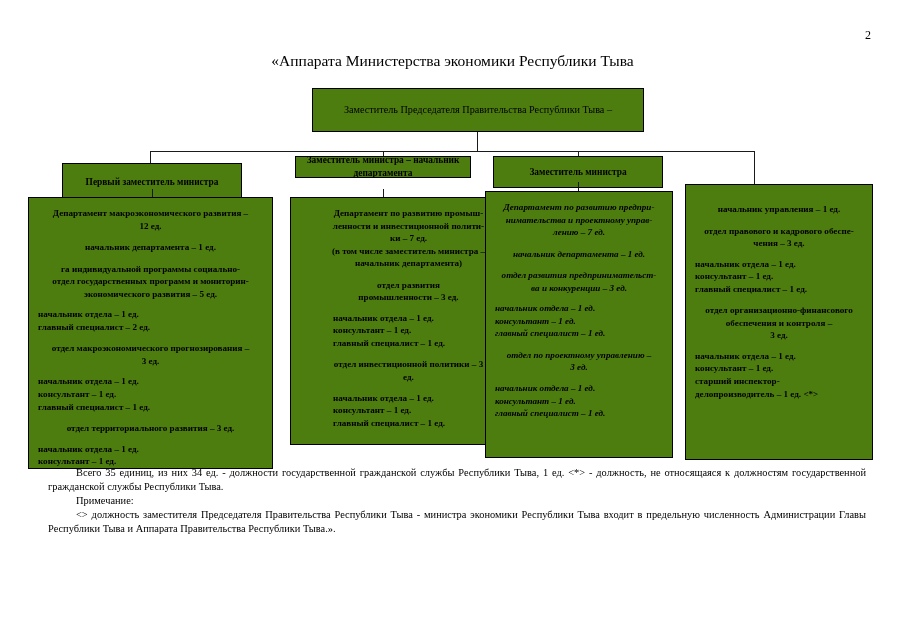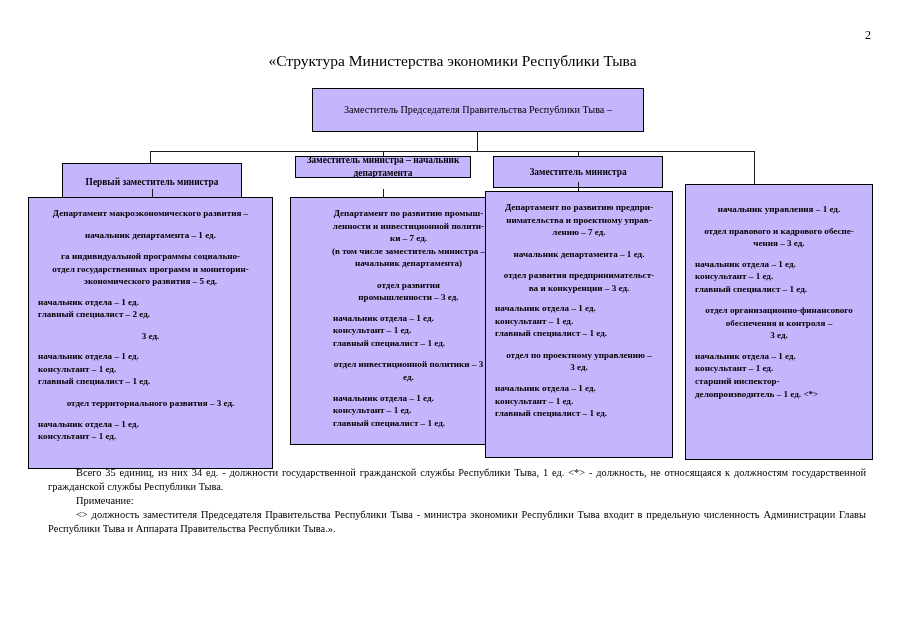--- a/index.html
+++ b/index.html
@@ -33,21 +33,21 @@
     width: 905px;
     text-align: center;
     font-size: 15.5px;
   }
 
   
   .box {
     position: absolute;
     box-sizing: border-box;
     border: 1.3px solid #000;
-    background: #c4b5fd;
+    background: #4d7c0f;
     overflow: hidden;
   }
   .box-center {
     display: flex;
     flex-direction: column;
     align-items: center;
     justify-content: center;
     text-align: center;
   }
   .box .ttl {
@@ -109,21 +109,21 @@
   .notes p { margin: 0; }
   .notes p.ind { text-indent: 28px; }
 </style>
 </head>
 <body>
 
 <div id="page">
 
   <div class="page-number">2</div>
 
-  <div class="doc-title">«Структура Министерства экономики Республики Тыва</div>
+  <div class="doc-title">«Аппарата Министерства экономики Республики Тыва</div>
 
   <div class="box box-center" style="left:312px; top:88px; width:332px; height:44px;">
     <div class="ttl-plain">Заместитель Председателя Правительства Республики Тыва –</div>
   </div>
 
   <div class="ln v" style="left:477px; top:132px; height:20px;"></div>
 
   <div class="ln h" style="left:150px; top:151px; width:604px;"></div>
 
   <div class="ln v" style="left:150px; top:151px; height:12px;"></div>
@@ -144,34 +144,36 @@
     <div class="ttl">Заместитель министра</div>
   </div>
 
   <div class="ln v" style="left:152px; top:189px; height:8px;"></div>
   <div class="ln v" style="left:383px; top:189px; height:8px;"></div>
   <div class="ln v" style="left:578px; top:182px; height:9px;"></div>
 
   <div class="box dept" style="left:28px; top:197px; width:245px; height:272px;">
       <div class="hdr">
         <div>Департамент макроэкономического развития –</div>
+        <div>12 ед.</div>
       </div>
       <div class="role">
         <div>начальник департамента – 1 ед.</div>
       </div>
       <div class="sub">
         <div>га индивидуальной программы социально-</div>
         <div>отдел государственных программ и мониторин-</div>
         <div>экономического развития – 5 ед.</div>
       </div>
       <div class="staff">
         <div>начальник отдела – 1 ед.</div>
         <div>главный специалист – 2 ед.</div>
       </div>
       <div class="sub">
+        <div>отдел макроэкономического прогнозирования –</div>
         <div>3 ед.</div>
       </div>
       <div class="staff">
         <div>начальник отдела – 1 ед.</div>
         <div>консультант – 1 ед.</div>
         <div>главный специалист – 1 ед.</div>
       </div>
       <div class="sub">
         <div>отдел территориального развития – 3 ед.</div>
       </div>
@@ -202,21 +204,21 @@
         <div>отдел инвестиционной политики – 3</div>
         <div>ед.</div>
       </div>
       <div class="staff">
         <div>начальник отдела – 1 ед.</div>
         <div>консультант – 1 ед.</div>
         <div>главный специалист – 1 ед.</div>
       </div>
     </div>
 
-  <div class="box dept" style="left:485px; top:191px; width:188px; height:267px;">
+  <div class="box dept" style="left:485px; top:191px; width:188px; height:267px;font-style:italic;">
       <div class="hdr">
         <div>Департамент по развитию предпри-</div>
         <div>нимательства и проектному управ-</div>
         <div>лению – 7 ед.</div>
       </div>
       <div class="role">
         <div>начальник департамента – 1 ед.</div>
       </div>
       <div class="sub">
         <div>отдел развития предпринимательст-</div>

